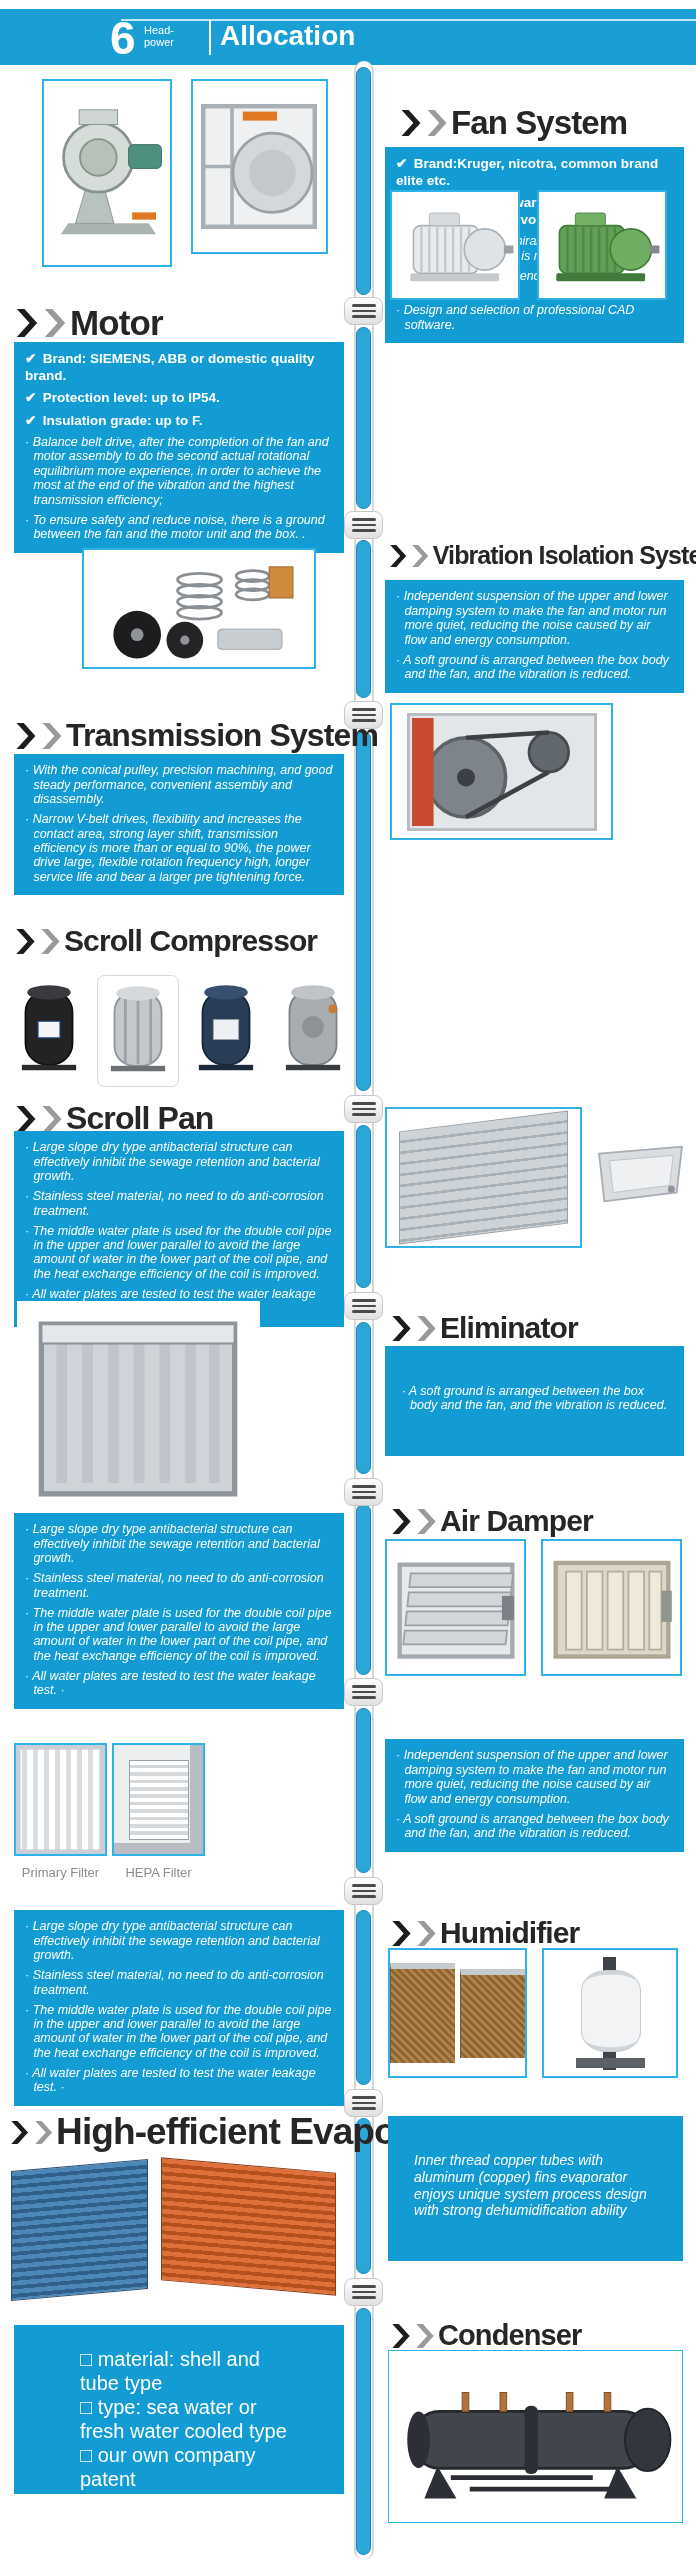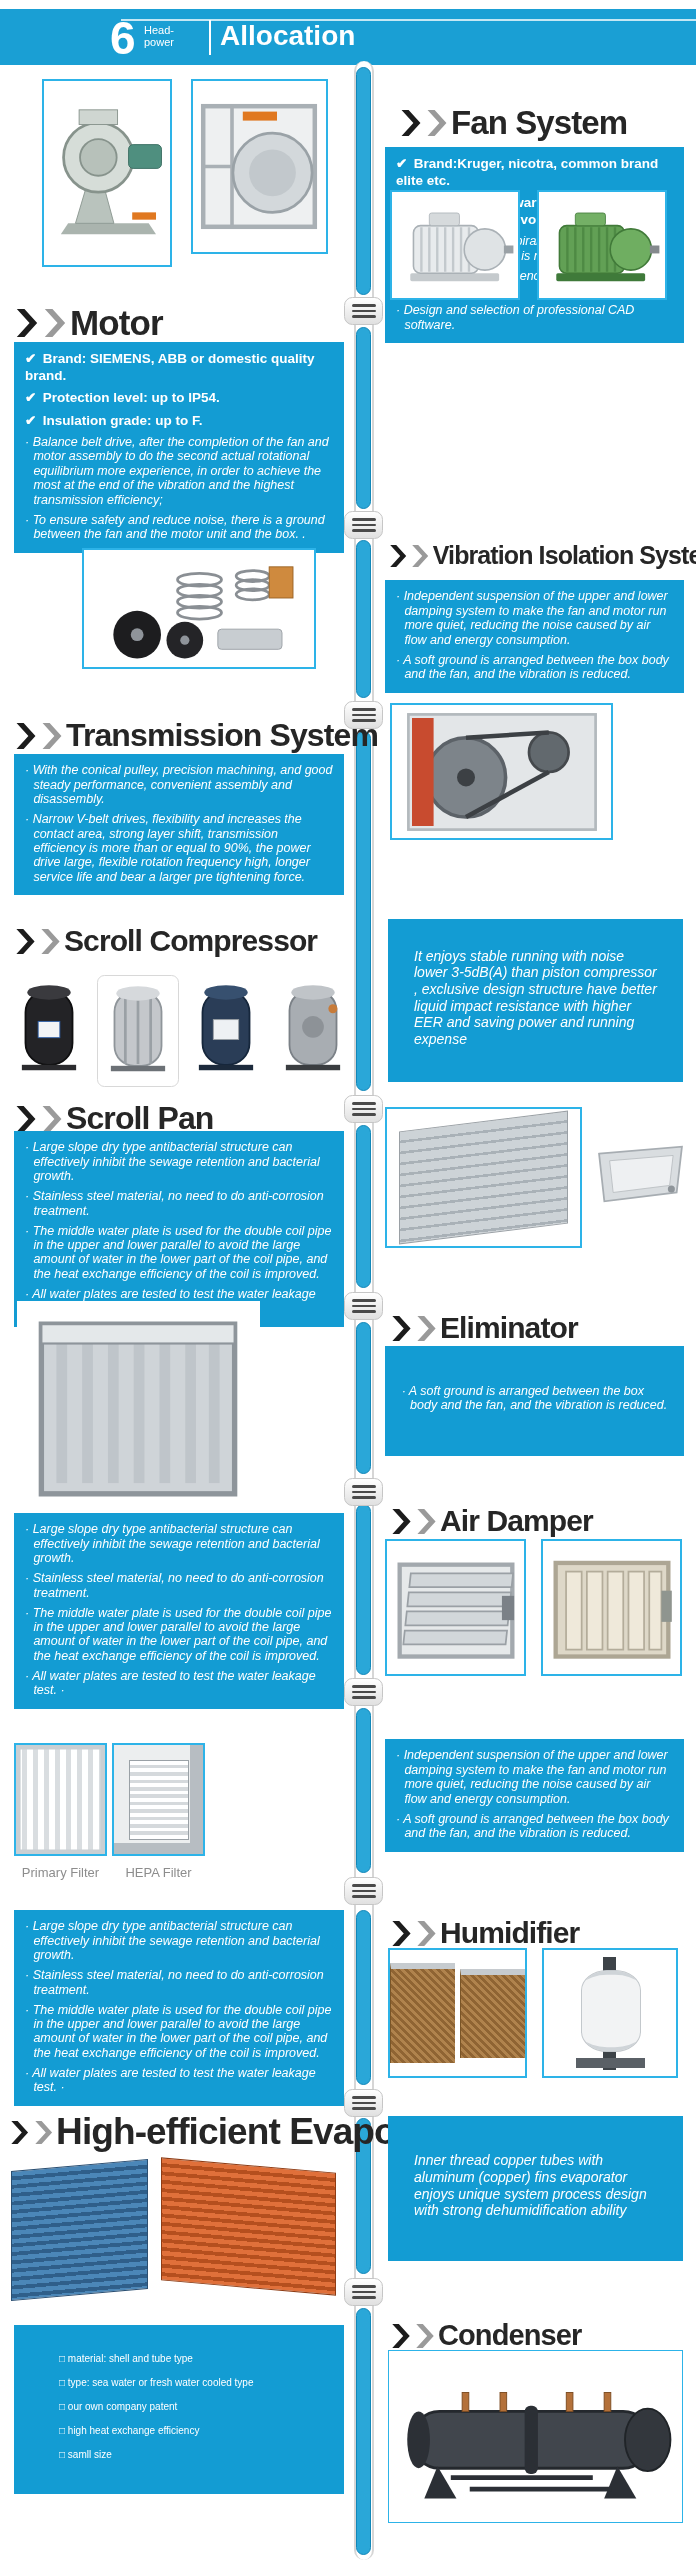--- a/index.html
+++ b/index.html
@@ -26,21 +26,21 @@
              font-weight:bold;letter-spacing:-0.9px;white-space:nowrap;}
   .chev{flex:0 0 auto;}
   
   .bb{position:absolute;background:#139cd3;color:#fff;box-sizing:border-box;padding:9.3px 11px 5.6px 11px;}
   .bb p{margin:0 0 5.6px 0;}
   .chk{font-weight:bold;font-size:13.5px;line-height:16.7px;font-style:normal;}
   .ck{margin-right:6.5px;}
   .dot{font-style:italic;font-size:12.5px;line-height:14.4px;padding-left:8.4px;text-indent:-8.4px;}
   .bb-center{display:flex;flex-direction:column;justify-content:center;padding:13px 26px;}
   .para{font-style:italic;font-size:14px;line-height:16.7px;margin:0;}
-  .cond-items{font-size:10px;line-height:24px;font-style:normal;}
+  .cond-items{font-size:20px;line-height:24px;font-style:normal;margin-left:21px;}
   
   .photo{border:2.8px solid #2db3e8;background:#fff;box-sizing:border-box;overflow:hidden;
          display:flex;align-items:center;justify-content:center;}
   .plain{background:#fff;display:flex;align-items:center;justify-content:center;overflow:hidden;}
   .row{position:absolute;display:flex;}
   .filter-item{display:flex;flex-direction:column;align-items:center;}
   .filter-label{margin-top:9.3px;color:#8d8d8d;font-size:13px;}
   .f-pleat{width:93px;height:113px;border:2.8px solid #2db3e8;box-sizing:border-box;background:
      repeating-linear-gradient(90deg,#ffffff 0 5.6px,#d9dde0 5.6px 11px);box-shadow:inset 0 0 0 4.6px #c9cfd3;}
   .f-bag{width:93px;height:113px;border:2.8px solid #2db3e8;box-sizing:border-box;background:
@@ -315,23 +315,20 @@
     <div class="plain" style="width:80px;height:110px">
       <svg width="74" height="104" viewBox="0 0 80 115">
           <rect x="14" y="14" width="52" height="82" rx="22" fill="#a8adb2" stroke="#7b8187" stroke-width="2"></rect>
           <ellipse cx="40" cy="16" rx="24" ry="8" fill="#c0c4c8"></ellipse>
           <circle cx="40" cy="54" r="12" fill="#8d9297"></circle>
           <rect x="10" y="96" width="60" height="6" fill="#3a3d40"></rect>
           <circle cx="62" cy="34" r="5" fill="#c77b3a"></circle>
         </svg>
     </div>
   </div>
-  <div class="bb bb-center" style="left:388px;top:919px;width:295px;height:163px">
-    <p class="para">It enjoys stable running with noise lower 3-5dB(A) than piston compressor , exclusive design structure have better liquid impact resistance with higher EER and saving power and running expense</p>
-  </div>
 
   <div class="sec-title" style="left:14px;top:1100px;font-size:32px">
     <svg class="chev" width="24" height="26" viewBox="0 0 20 22">
         <path d="M2 0 L12 11 L2 22 L8 22 L18 11 L8 0 Z" fill="#1c1c1c"></path>
       </svg>
     <svg class="chev" width="24" height="26" viewBox="0 0 20 22">
         <path d="M2 0 L12 11 L2 22 L8 22 L18 11 L8 0 Z" fill="#9a9a9a"></path>
       </svg>
     <span>Scroll Pan</span>
   </div>

